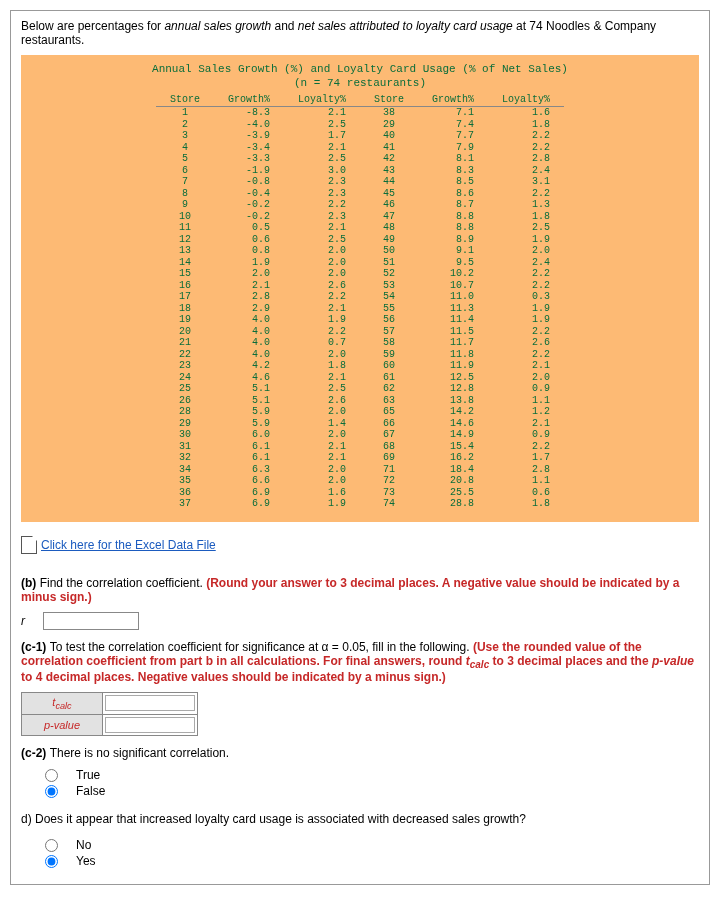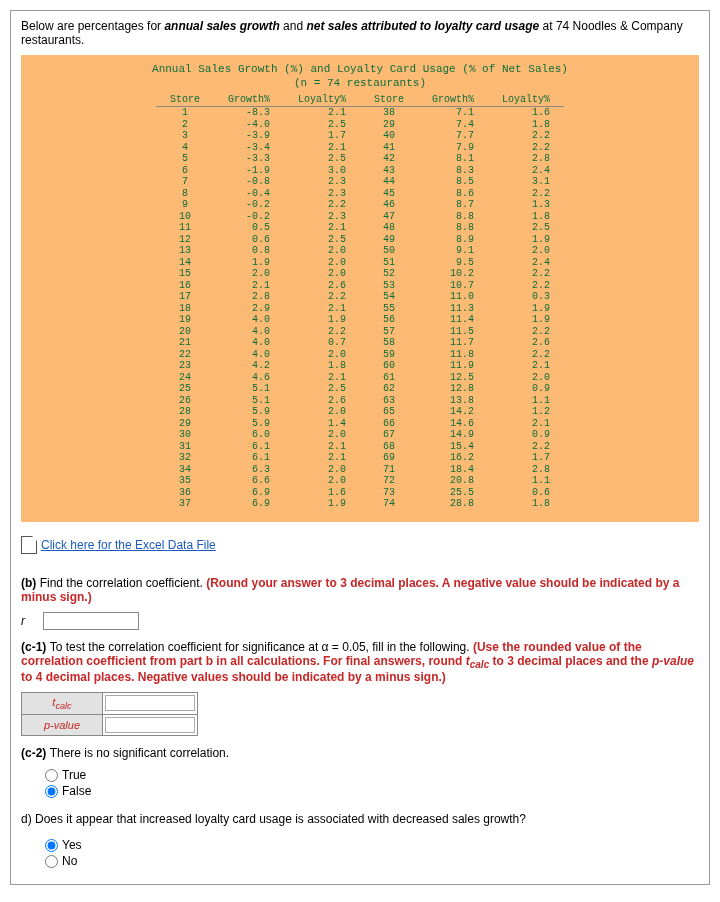--- a/index.html
+++ b/index.html
@@ -12,21 +12,21 @@
     width: 700px;
   }
   .main-border {
     border: 1px solid #999;
     padding: 8px 10px;
   }
   .intro {
     font-size: 12px;
     margin-bottom: 8px;
   }
-  .intro em { font-style: italic; font-weight: bold; }
+  .intro em { font-style: italic; }
   .data-table-wrap {
     background: #fdba74;
     padding: 8px 0;
     margin-bottom: 8px;
   }
   .data-table-title {
     color: #0a6d3a;
     text-align: center;
     font-family: "Courier New", monospace;
     font-size: 11px;
@@ -115,21 +115,21 @@
     text-align: center;
     width: 60px;
   }
   .calc-table td.inp { background: #fff; width: 90px; padding:2px; }
   .calc-table td.inp input { border:1px solid #aaa; width: 100%; box-sizing:border-box; height:16px; }
   .tcalc { font-style: italic; color:#c62828; }
   .pval { font-style: italic; color:#c62828; }
   .opt-row {
     display: flex;
     align-items: center;
-    gap: 4px;
+    gap: 18px;
     margin: 2px 0 2px 24px;
     font-size: 12px;
   }
   input[type=radio] { margin:0; }
   .sec-c2 { margin-bottom:14px; }
 </style>
 </head>
 <body>
 
 <div class="main-border">
@@ -478,22 +478,22 @@
     <div class="opt-row">
       <input type="radio" name="c2" checked="" style="">
       <span>False</span>
     </div>
   </div>
 
   <div class="question">
     <span>d) </span><span>Does it appear that increased loyalty card usage is associated with decreased sales growth?</span>
     <div style="height:10px;"></div>
     <div class="opt-row">
+      <input type="radio" name="d" style="">
+      <span>No</span>
+    </div>
+    <div class="opt-row">
       <input type="radio" name="d" checked="" style="">
       <span>Yes</span>
     </div>
-    <div class="opt-row">
-      <input type="radio" name="d" style="">
-      <span>No</span>
-    </div>
   </div>
 
 </div>
 
 </body></html>

